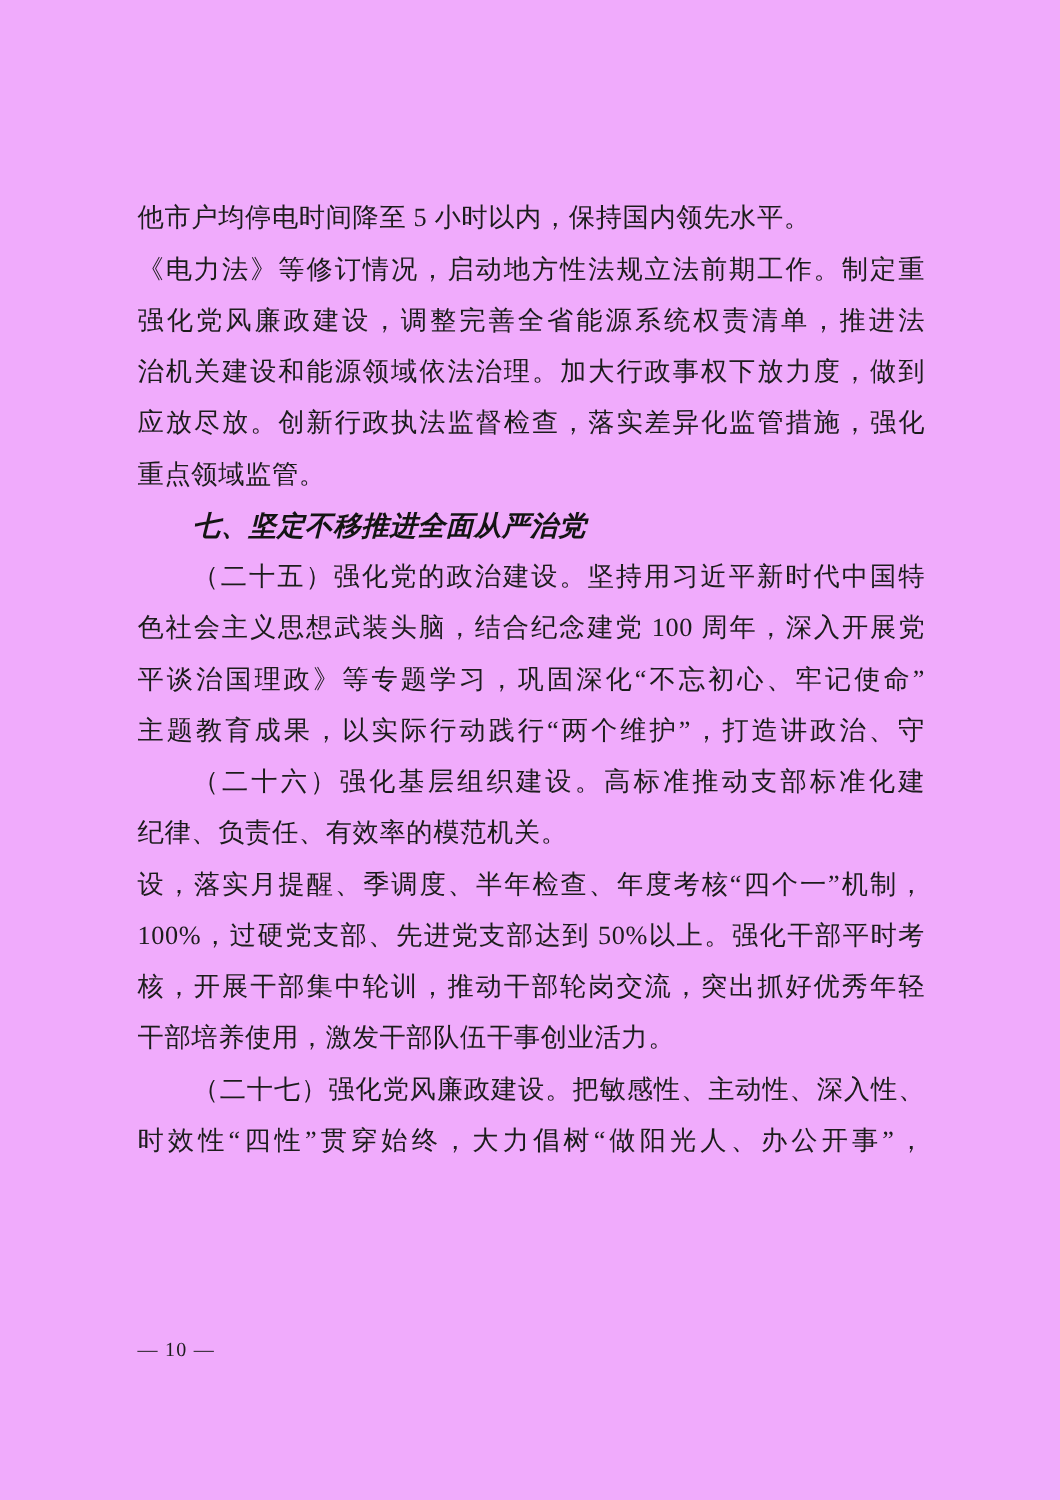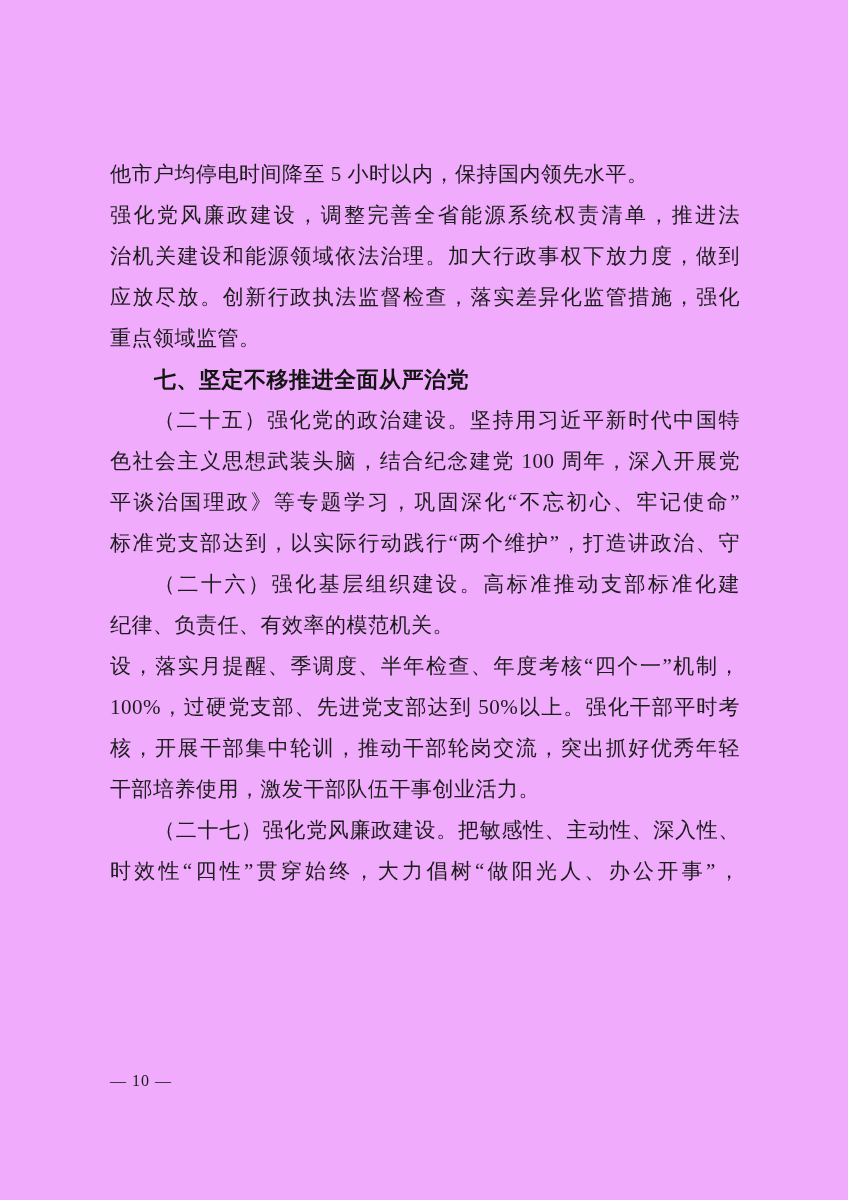--- a/index.html
+++ b/index.html
@@ -48,48 +48,50 @@
     text-indent: 44px;
   }
   
   .heading {
     font-family: "Liberation Sans", "DejaVu Sans", sans-serif;
     font-weight: 700;
     font-size: 22px;
     text-align: left;
     text-align-last: left;
     color: #141414;
+    font-style: italic;
   }
   .pagenum {
     position: absolute;
     left: 110px;
     top: 1068px;
     height: 26px;
     line-height: 26px;
     font-size: 16px;
     color: #1c1c1c;
     letter-spacing: 1px;
     text-align: left;
   }
 </style>
 </head>
 <body>
 
 <div class="page">
   <div class="content">
     <div class="line end">他市户均停电时间降至 5 小时以内，保持国内领先水平。</div>
+    <div class="line just">《电力法》等修订情况，启动地方性法规立法前期工作。制定重</div>
     <div class="line just">强化党风廉政建设，调整完善全省能源系统权责清单，推进法</div>
     <div class="line just">治机关建设和能源领域依法治理。加大行政事权下放力度，做到</div>
     <div class="line just">应放尽放。创新行政执法监督检查，落实差异化监管措施，强化</div>
     <div class="line end">重点领域监管。</div>
     <div class="line heading indent">七、坚定不移推进全面从严治党</div>
     <div class="line just indent">（二十五）强化党的政治建设。坚持用习近平新时代中国特</div>
     <div class="line just">色社会主义思想武装头脑，结合纪念建党 100 周年，深入开展党</div>
     <div class="line just">平谈治国理政》等专题学习，巩固深化“不忘初心、牢记使命”</div>
-    <div class="line just">标准党支部达到，以实际行动践行“两个维护”，打造讲政治、守</div>
+    <div class="line just">主题教育成果，以实际行动践行“两个维护”，打造讲政治、守</div>
     <div class="line just indent">（二十六）强化基层组织建设。高标准推动支部标准化建</div>
     <div class="line end">纪律、负责任、有效率的模范机关。</div>
     <div class="line just">设，落实月提醒、季调度、半年检查、年度考核“四个一”机制，</div>
     <div class="line just">100%，过硬党支部、先进党支部达到 50%以上。强化干部平时考</div>
     <div class="line just">核，开展干部集中轮训，推动干部轮岗交流，突出抓好优秀年轻</div>
     <div class="line end">干部培养使用，激发干部队伍干事创业活力。</div>
     <div class="line just indent">（二十七）强化党风廉政建设。把敏感性、主动性、深入性、</div>
     <div class="line just">时效性“四性”贯穿始终，大力倡树“做阳光人、办公开事”，</div>
   </div>
   <div class="pagenum">— 10 —</div>

